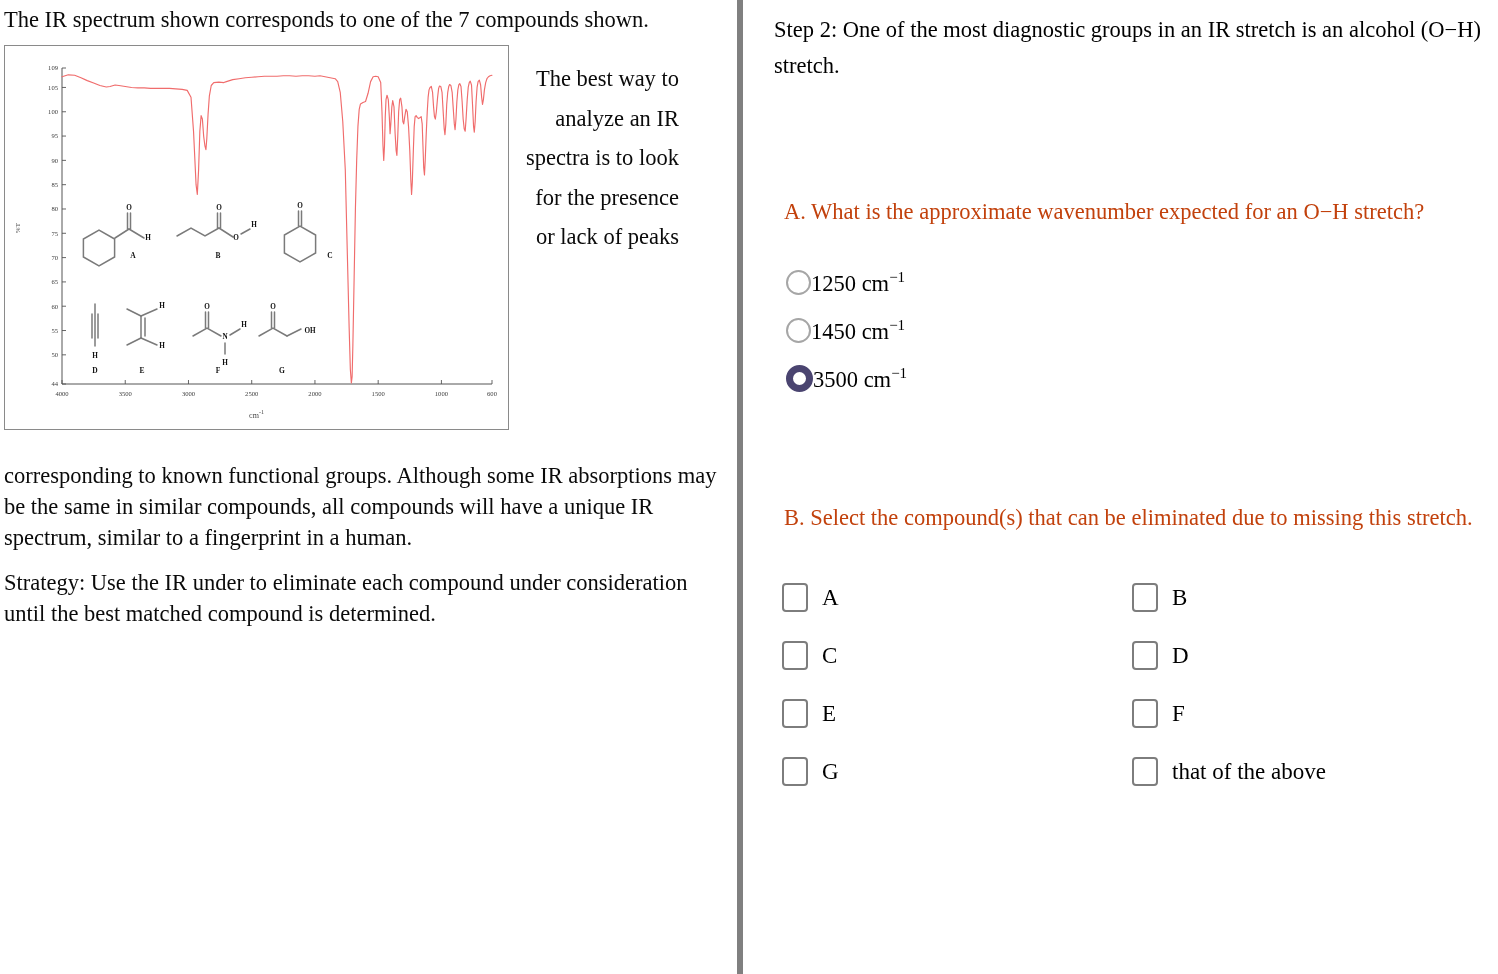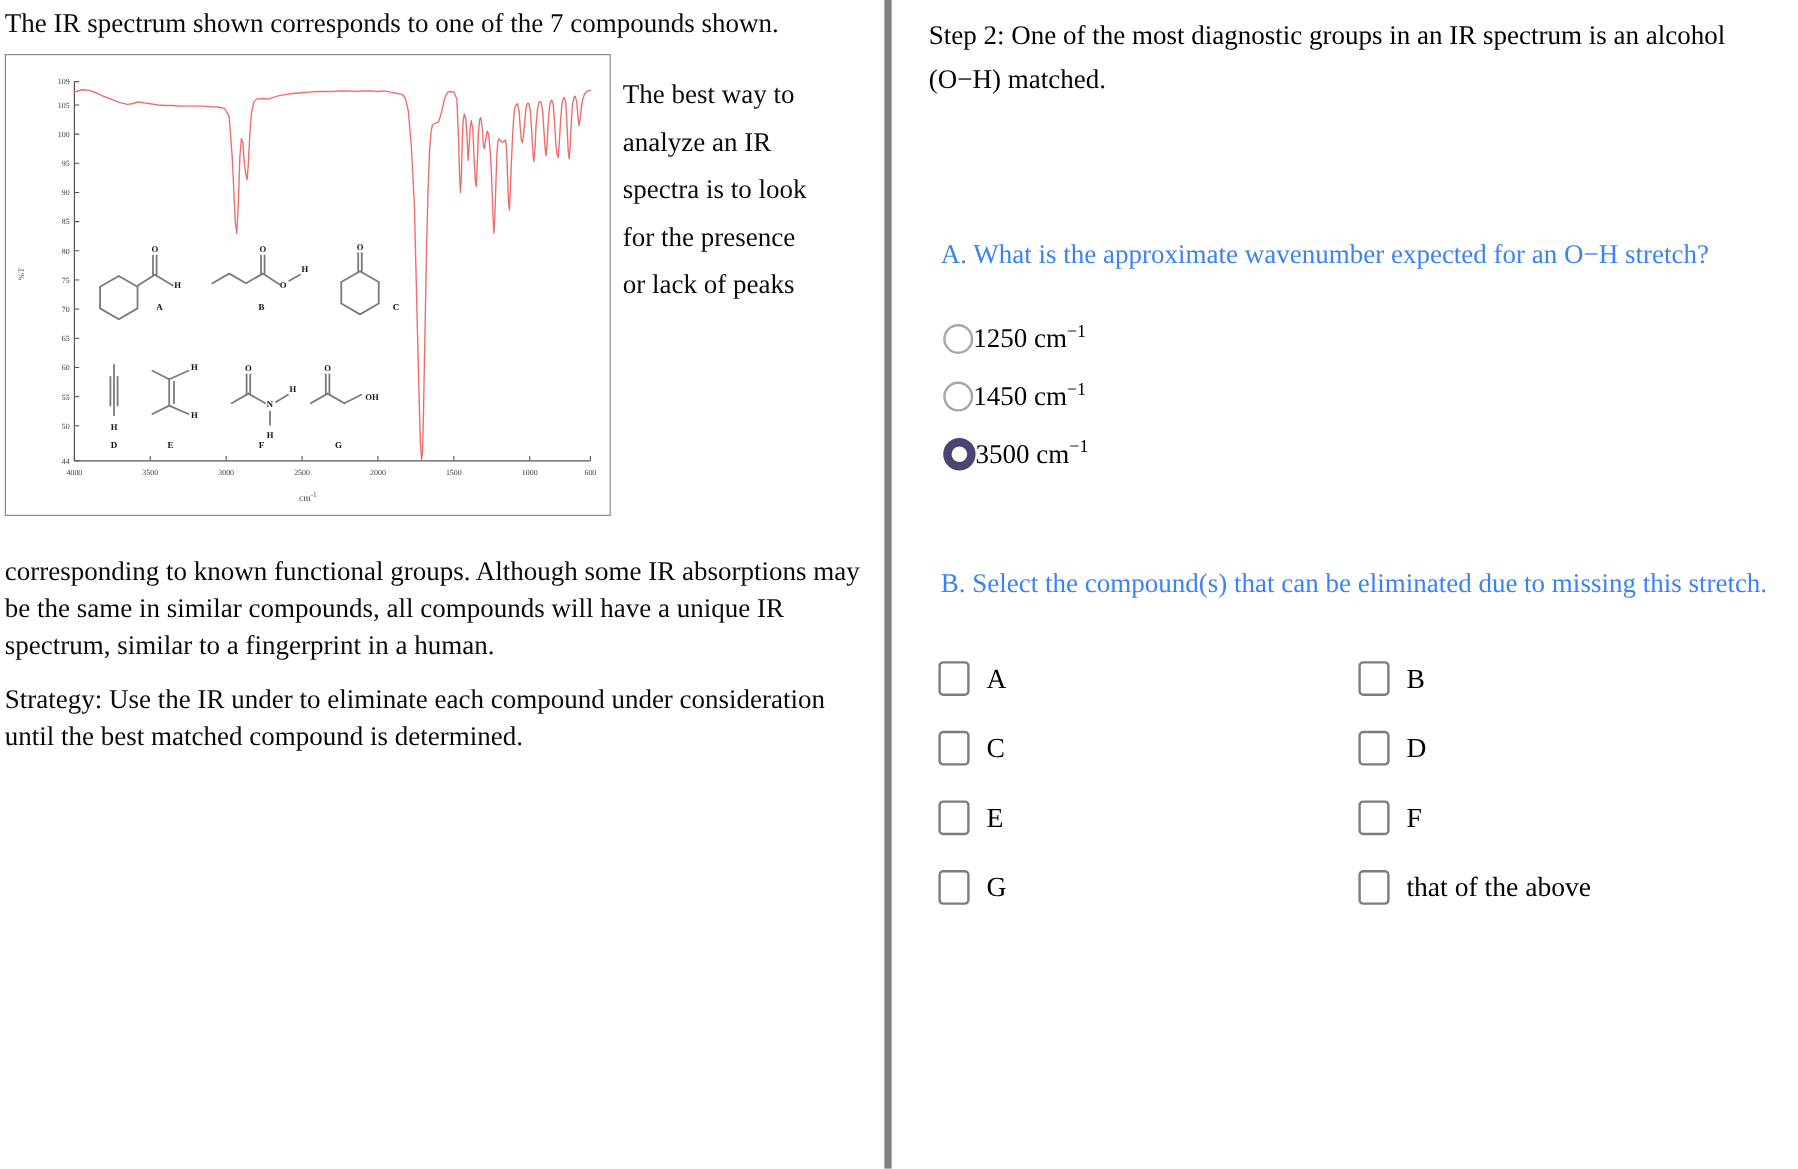--- a/index.html
+++ b/index.html
@@ -38,20 +38,21 @@
     display: flex;
     align-items: flex-start;
     gap: 10px;
   }
   .side-note {
     font-size: 22.5px;
     line-height: 39.5px;
     width: 160px;
     padding-top: 14px;
     color: #0a0a0a;
+    text-align: right;
   }
 
   
   .chart-box {
     width: 505px;
     height: 385px;
     border: 1.5px solid #8a8a8a;
     background: #fff;
     position: relative;
     flex: none;
@@ -90,24 +91,24 @@
     padding: 8px 4px 0 22px;
   }
   .step-line {
     font-size: 22.5px; line-height: 36px;
     margin: 4px 0 0 0;
   }
   .qtext {
     font-size: 22.5px; line-height: 40px;
     margin: 0;
     padding-left: 10px;
-    color: #3b82f6;
+    color: #c2410c;
   }
   .q-a { margin-top: 108px; }
-  .q-b { margin-top: 64px; }
+  .q-b { margin-top: 96px; }
 
   .radio-group { margin-top: 26px; padding-left: 12px; }
   .radio-row {
     display: flex; align-items: center;
     height: 48px;
   }
   .radio {
     width: 25px; height: 25px; border-radius: 50%;
     border: 2.2px solid #a6a6a6;
     background: #fff;
@@ -284,21 +285,21 @@
     </div>
 
     <p class="para" style="margin-top:30px">corresponding to known functional groups. Although some IR absorptions may be the same in similar compounds, all compounds will have a unique IR spectrum, similar to a fingerprint in a human.</p>
     <p class="para">Strategy: Use the IR under to eliminate each compound under consideration until the best matched compound is determined.</p>
   </div>
 
   <div class="divider"></div>
 
   <div class="right-panel">
 
-    <p class="step-line">Step 2: One of the most diagnostic groups in an IR spectrum is an alcohol (O−H) matched.</p>
+    <p class="step-line">Step 2: One of the most diagnostic groups in an IR stretch is an alcohol (O−H) stretch.</p>
 
     <p class="qtext q-a">A. What is the approximate wavenumber expected for an O−H stretch?</p>
 
     <div class="radio-group" id="radio-group">
         <div class="radio-row">
           <div class="radio"></div>
           <div class="opt-label">1250 cm<sup>−1</sup></div>
         </div>
         <div class="radio-row">
           <div class="radio"></div>

